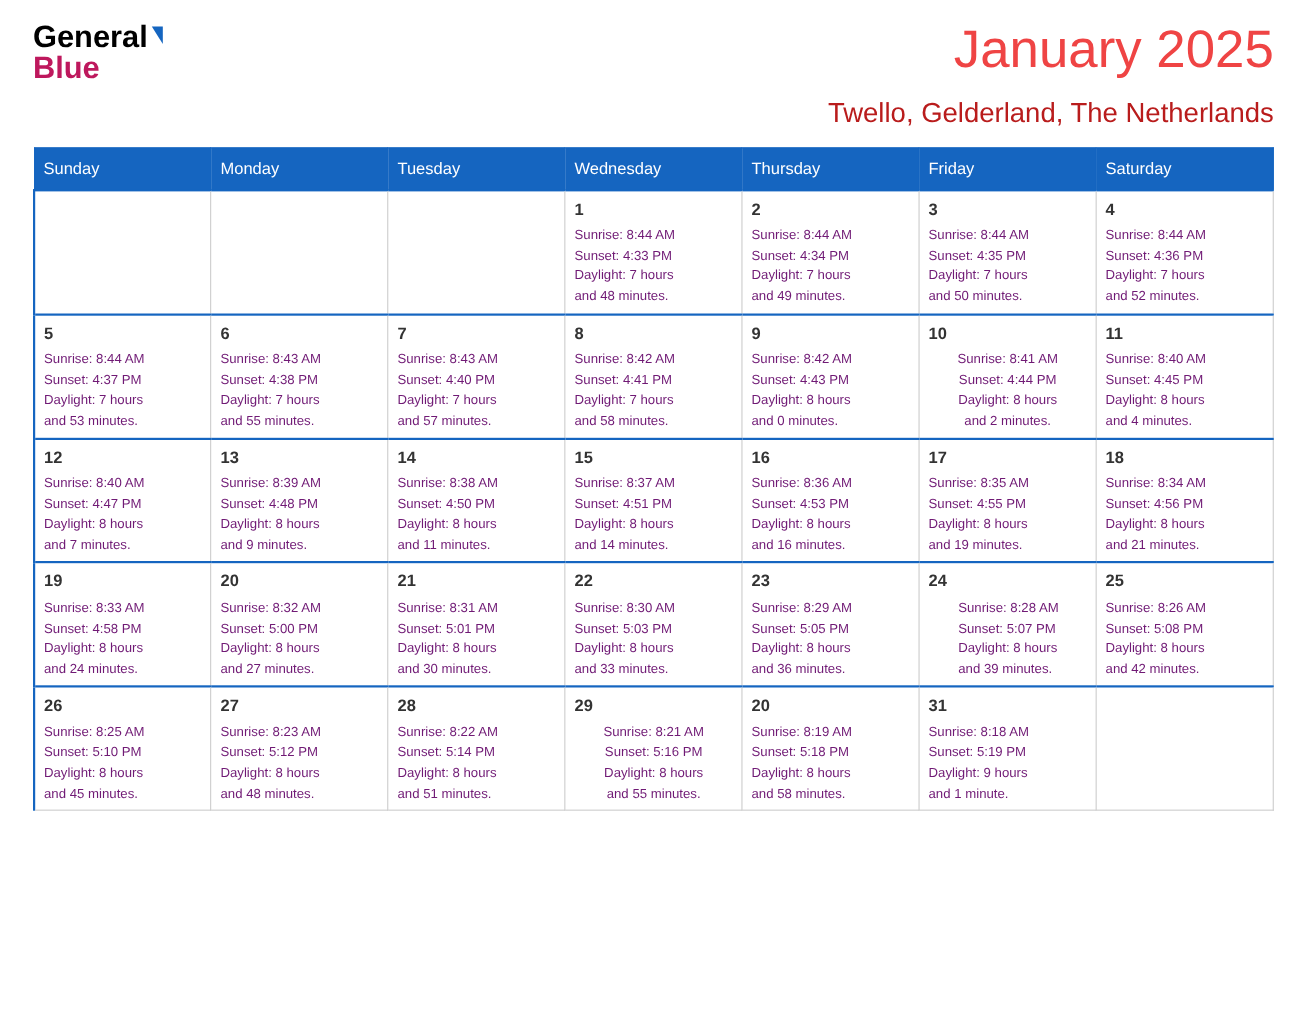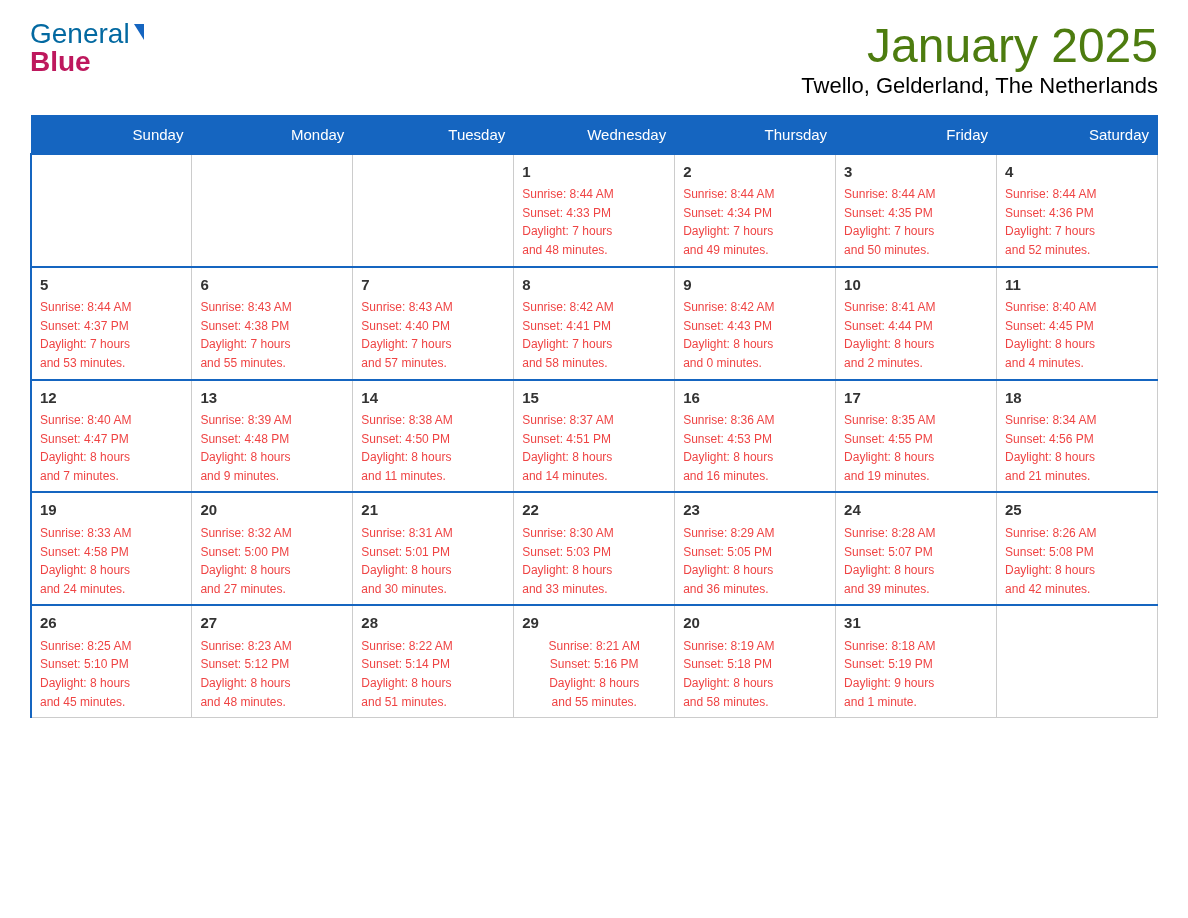--- a/index.html
+++ b/index.html
@@ -17,22 +17,22 @@
       align-items: flex-start;
       margin-bottom: 16px;
     }
     .logo {
       display: flex;
       flex-direction: column;
       align-items: flex-start;
     }
     .logo-text-general {
       font-size: 28px;
-      font-weight: normal;
-      color: #0369a1;
+      font-weight: bold;
+      color: #000000;
       line-height: 1;
     }
     .logo-text-blue {
       font-size: 28px;
       font-weight: bold;
       color: #be185d;
       line-height: 1;
     }
     .logo-line {
       display: flex;
@@ -46,59 +46,60 @@
       border-top: 16px solid #1565c0;
       margin-left: 4px;
       margin-top: -4px;
     }
     .title-section {
       text-align: right;
     }
     .month-title {
       font-size: 48px;
       font-weight: normal;
-      color: #4d7c0f;
+      color: #ef4444;
       line-height: 1.1;
     }
     .location-title {
-      font-size: 22px;
-      color: #000000;
+      font-size: 25px;
+      color: #b91c1c;
       font-weight: normal;
+      margin-top: 16px;
     }
     table {
       width: 100%;
       border-collapse: collapse;
       table-layout: fixed;
     }
     thead th {
       background-color: #1565c0;
       color: #fff;
       padding: 10px 8px;
       font-size: 15px;
       font-weight: normal;
-      text-align: right;
+      text-align: left;
       border: 1px solid #1565c0;
     }
     tbody td {
       border: 1px solid #ccc;
       vertical-align: top;
       padding: 6px 8px;
       height: 110px;
       font-size: 12.5px;
       line-height: 1.5;
     }
     .day-number {
       font-size: 15px;
       font-weight: bold;
       color: #333;
       display: block;
       margin-bottom: 2px;
     }
     .day-info {
-      color: #ef4444;
+      color: #701a75;
       font-size: 12px;
       line-height: 1.55;
     }
     tbody tr td:first-child {
       border-left: 2px solid #1565c0;
     }
     tbody tr:first-child td {
       border-top: 2px solid #1565c0;
     }
     tbody tr td {
@@ -206,21 +207,21 @@
         </td>
         <td>
           <span class="day-number">9</span>
           <div class="day-info" style="white-space: pre-line;">Sunrise: 8:42 AM
 Sunset: 4:43 PM
 Daylight: 8 hours
 and 0 minutes.</div>
         </td>
         <td>
           <span class="day-number">10</span>
-          <div class="day-info" style="white-space: pre-line;">Sunrise: 8:41 AM
+          <div class="day-info" style="white-space: pre-line; text-align: center;">Sunrise: 8:41 AM
 Sunset: 4:44 PM
 Daylight: 8 hours
 and 2 minutes.</div>
         </td>
         <td>
           <span class="day-number">11</span>
           <div class="day-info" style="white-space: pre-line;">Sunrise: 8:40 AM
 Sunset: 4:45 PM
 Daylight: 8 hours
 and 4 minutes.</div>
@@ -308,21 +309,21 @@
         </td>
         <td>
           <span class="day-number">23</span>
           <div class="day-info" style="white-space: pre-line;">Sunrise: 8:29 AM
 Sunset: 5:05 PM
 Daylight: 8 hours
 and 36 minutes.</div>
         </td>
         <td>
           <span class="day-number">24</span>
-          <div class="day-info" style="white-space: pre-line;">Sunrise: 8:28 AM
+          <div class="day-info" style="white-space: pre-line; margin-left: 27px;">Sunrise: 8:28 AM
 Sunset: 5:07 PM
 Daylight: 8 hours
 and 39 minutes.</div>
         </td>
         <td>
           <span class="day-number">25</span>
           <div class="day-info" style="white-space: pre-line;">Sunrise: 8:26 AM
 Sunset: 5:08 PM
 Daylight: 8 hours
 and 42 minutes.</div>

